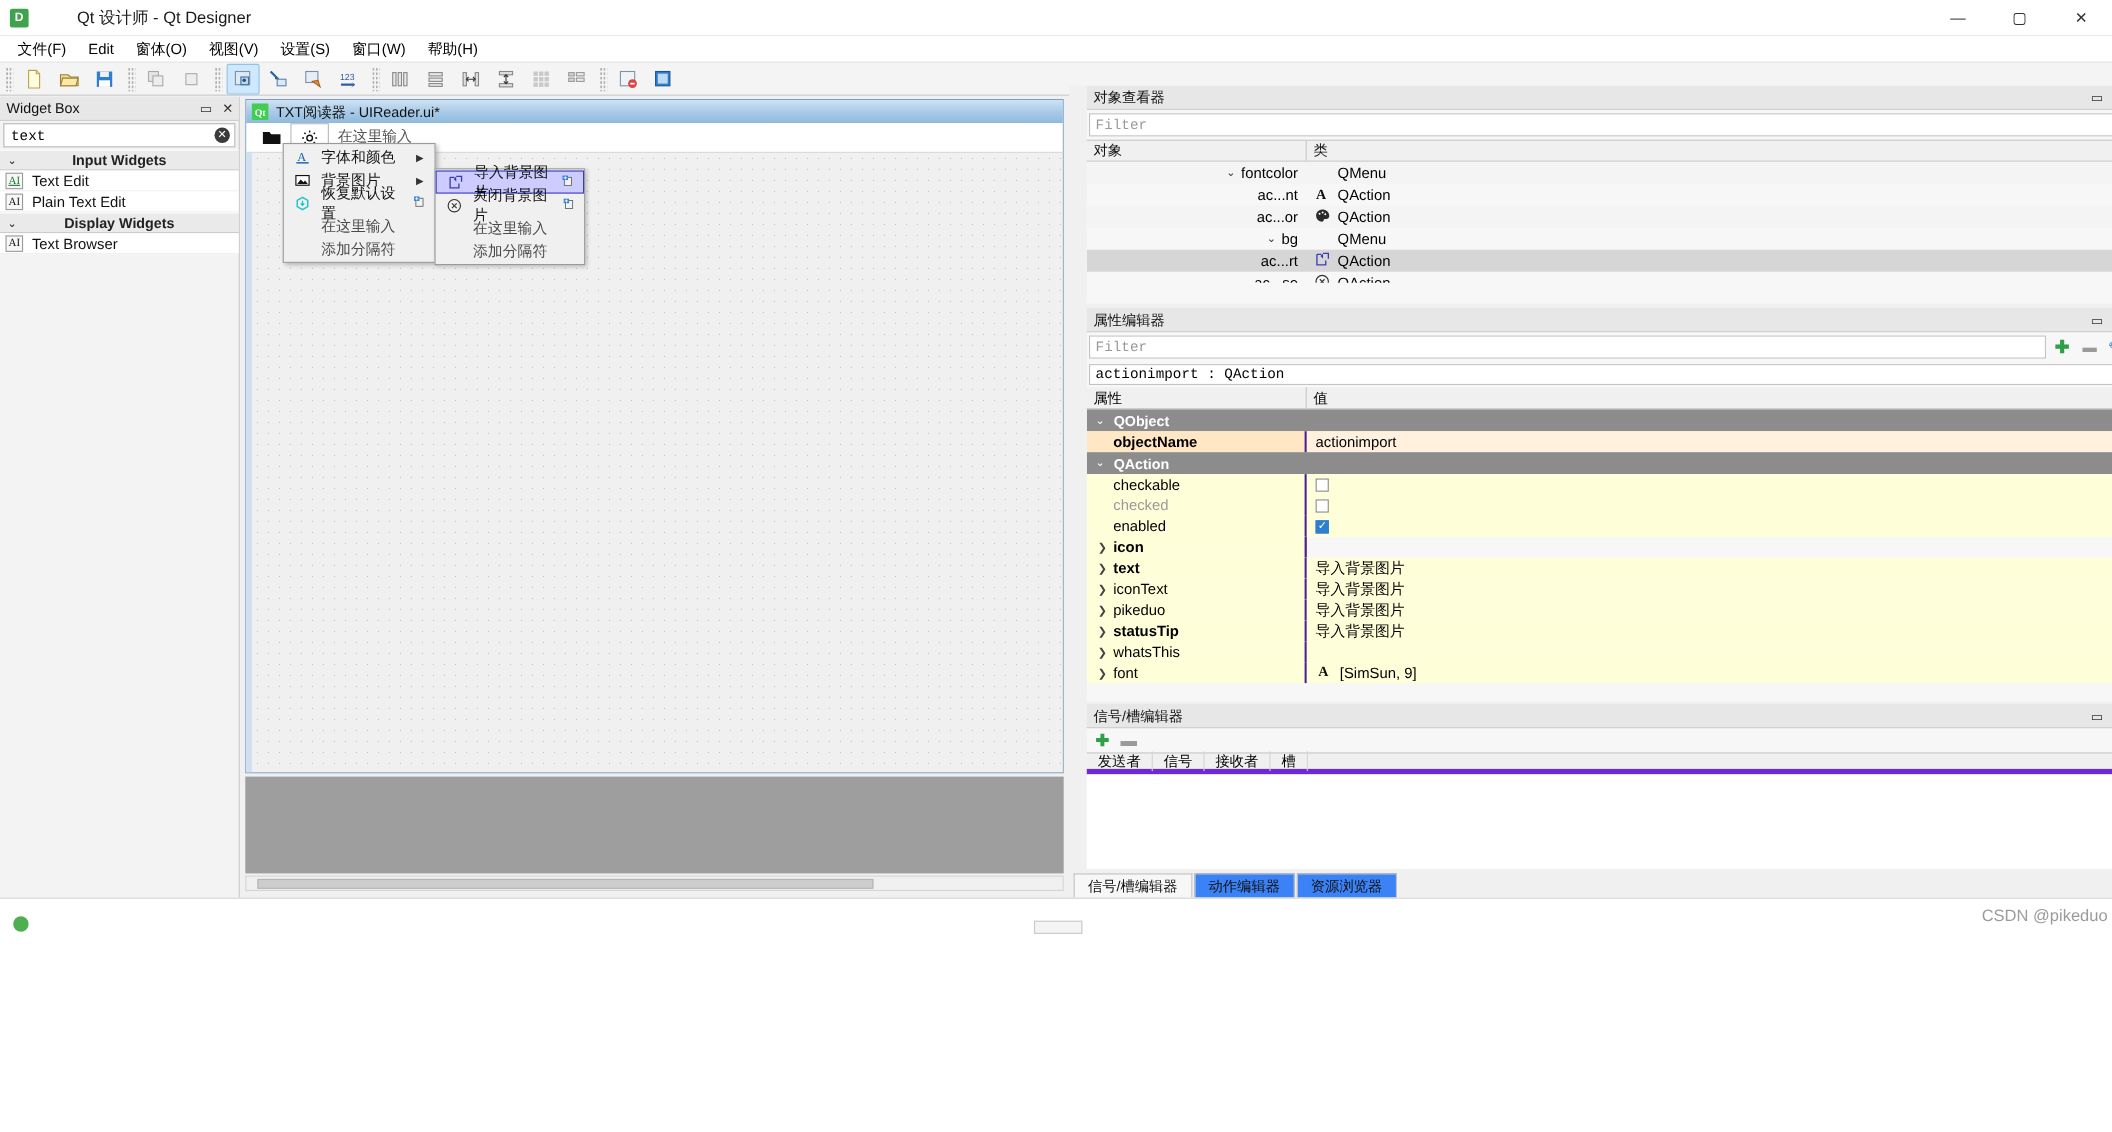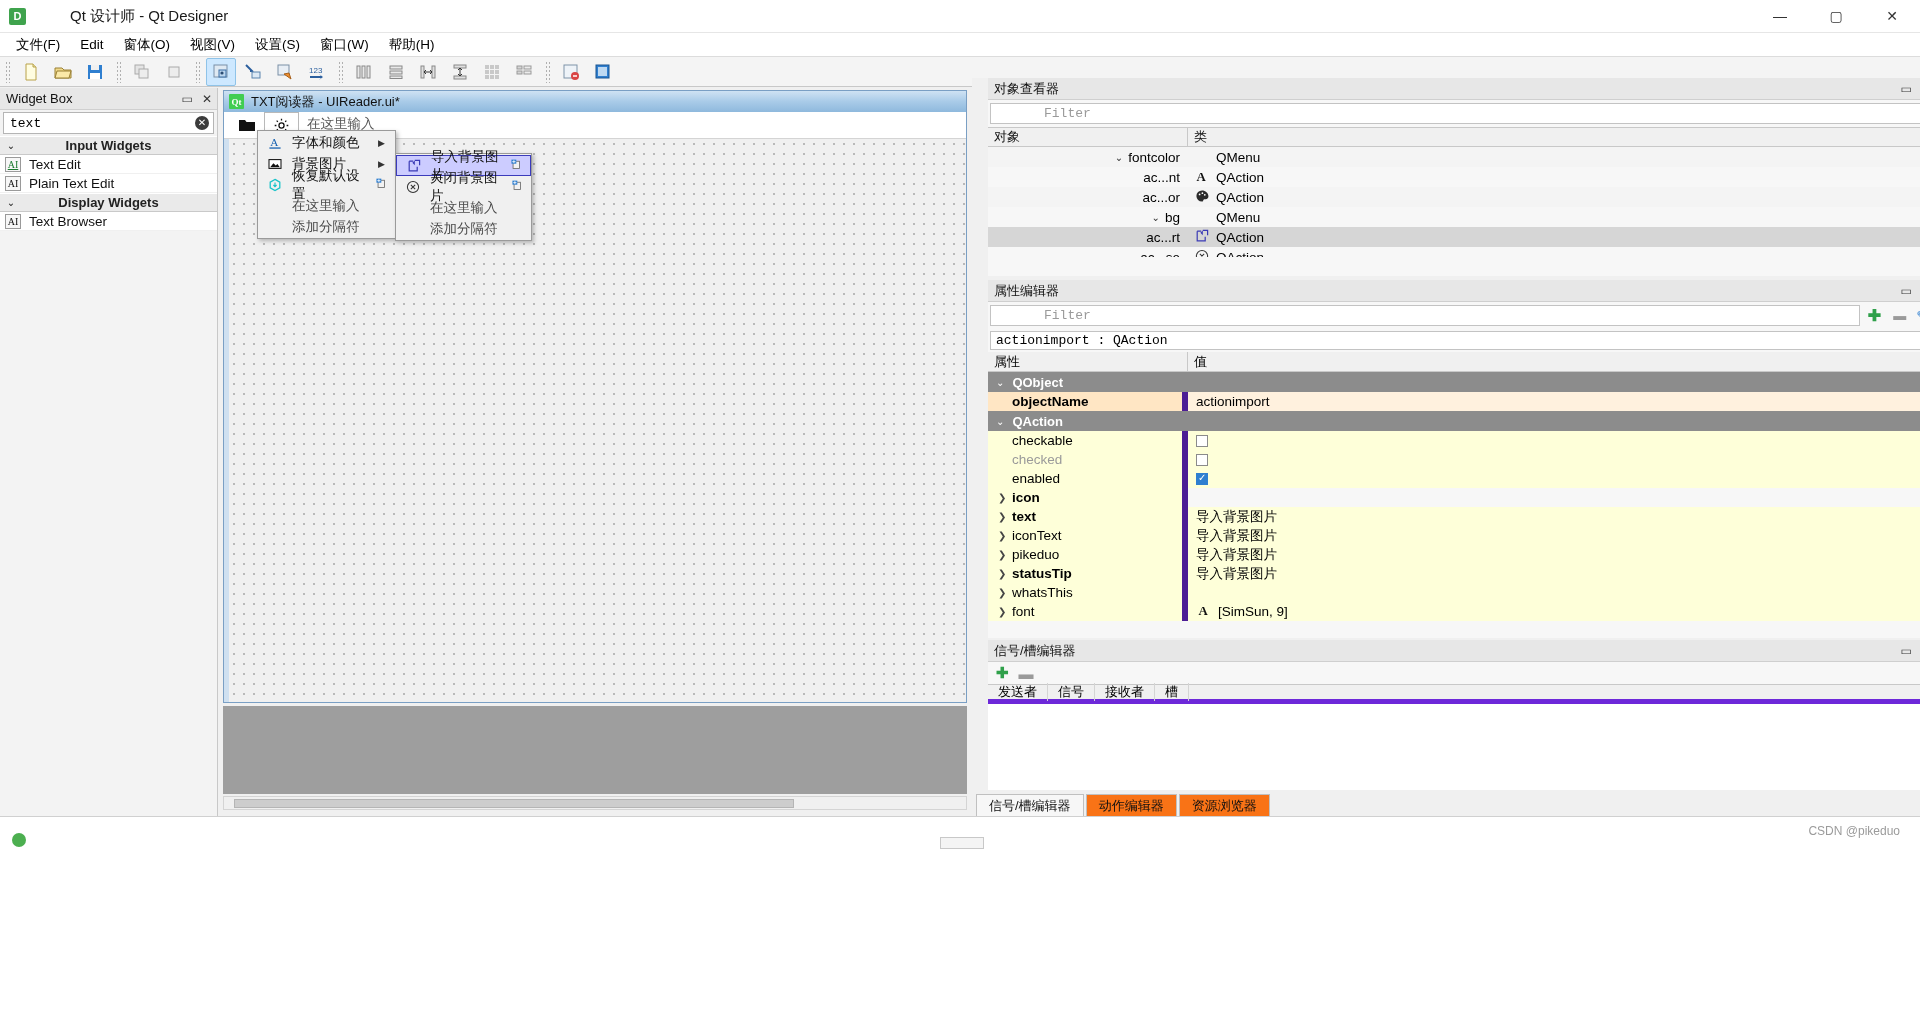--- a/index.html
+++ b/index.html
@@ -179,21 +179,21 @@
   #rightcol {
     position: absolute; left: 972px; top: 78px; width: 948px; height: 738px;
     background: #f0f0f0;
   }
   .rpanel { position: absolute; left: 16px; width: 948px; background: #f7f7f7; }
   .filter-row {
     height: 21px; background: #fff; border: 1px solid #c3c3c3; margin: 3px 2px;
     display: flex; align-items: center; padding: 0 5px;
   }
   .filter-row .ftext {
-    font-family: "Liberation Mono", monospace; font-size: 13px; color: #9a9a9a; margin-left: 48px;
+    font-family: "Liberation Mono", monospace; font-size: 13px; color: #9a9a9a;
   }
   .grid-head {
     height: 20px; display: flex; background: #f0f0f0;
     border-top: 1px solid #c8c8c8; border-bottom: 1px solid #c8c8c8;
     font-size: 13px; color: #111;
   }
   .grid-head .c1 { width: 200px; padding-left: 6px; display: flex; align-items: center;
                    border-right: 1px solid #c8c8c8; }
   .grid-head .c2 { flex: 1; padding-left: 6px; display: flex; align-items: center; }
   .trow { height: 20px; display: flex; align-items: center; font-size: 13.5px; }
@@ -218,21 +218,21 @@
                  border-right: 1px solid #c8c8c8; }
   .pe-head .h2 { flex: 1; padding-left: 6px; display: flex; align-items: center; }
   .pe-group {
     height: 20px; background: #8c8c8c; color: #fff; font-weight: bold;
     font-size: 13px; display: flex; align-items: center; padding-left: 8px;
   }
   .pe-group .gch { margin-right: 8px; font-size: 10px; font-weight: normal; }
   .pe-row { height: 19px; display: flex; font-size: 13.5px; }
   .pe-row .pn {
     width: 200px; display: flex; align-items: center; padding-left: 10px;
-    border-right: 6px solid #4c1d95; background: #feffd9;
+    border-right: 2px solid #4c1d95; background: #feffd9;
   }
   .pe-row .pv {
     flex: 1; display: flex; align-items: center; padding-left: 8px;
     background: #feffd9; gap: 6px;
   }
   .pe-row.hl .pn { background: #ffe6c4; font-weight: bold; }
   .pe-row.hl .pv { background: #fff1de; }
   .pe-row.dim .pn { color: #9a9a9a; }
   .pe-row .exp { width: 14px; font-size: 10px; color: #444; }
   .pe-row .bold { font-weight: bold; }
@@ -266,31 +266,31 @@
 
   
   #bottom-tabs {
     position: absolute; left: 972px; top: 790px; width: 948px; height: 26px;
     display: flex; align-items: flex-end; gap: 2px; padding-left: 4px;
     background: #f0f0f0;
   }
   .btab {
     height: 22px; padding: 0 12px; display: flex; align-items: center;
     font-size: 13px; border: 1px solid #c0c0c0; border-bottom: 0;
-    background: #f97316; color: #111;
+    background: #3b82f6; color: #111;
   }
   .btab.active { background: #f7f7f7; }
 
   
   #statusbar {
     position: absolute; left: 0; top: 816px; width: 1920px; height: 213px;
     background: #fff; border-top: 1px solid #d0d0d0;
   }
   #watermark {
-    position: absolute; right: 20px; top: 7px; font-size: 12px; color: #9b9b9b;
+    position: absolute; right: 4px; top: 7px; font-size: 15px; color: #9b9b9b;
   }
   #taskbar-dot {
     position: absolute; left: 12px; top: 16px; width: 14px; height: 14px;
     border-radius: 50%; background: #4caf50;
   }
   #taskbar-box {
     position: absolute; left: 940px; top: 20px; width: 44px; height: 12px;
     border: 1px solid #c8c8c8; background: #f4f4f4;
   }
 </style>

